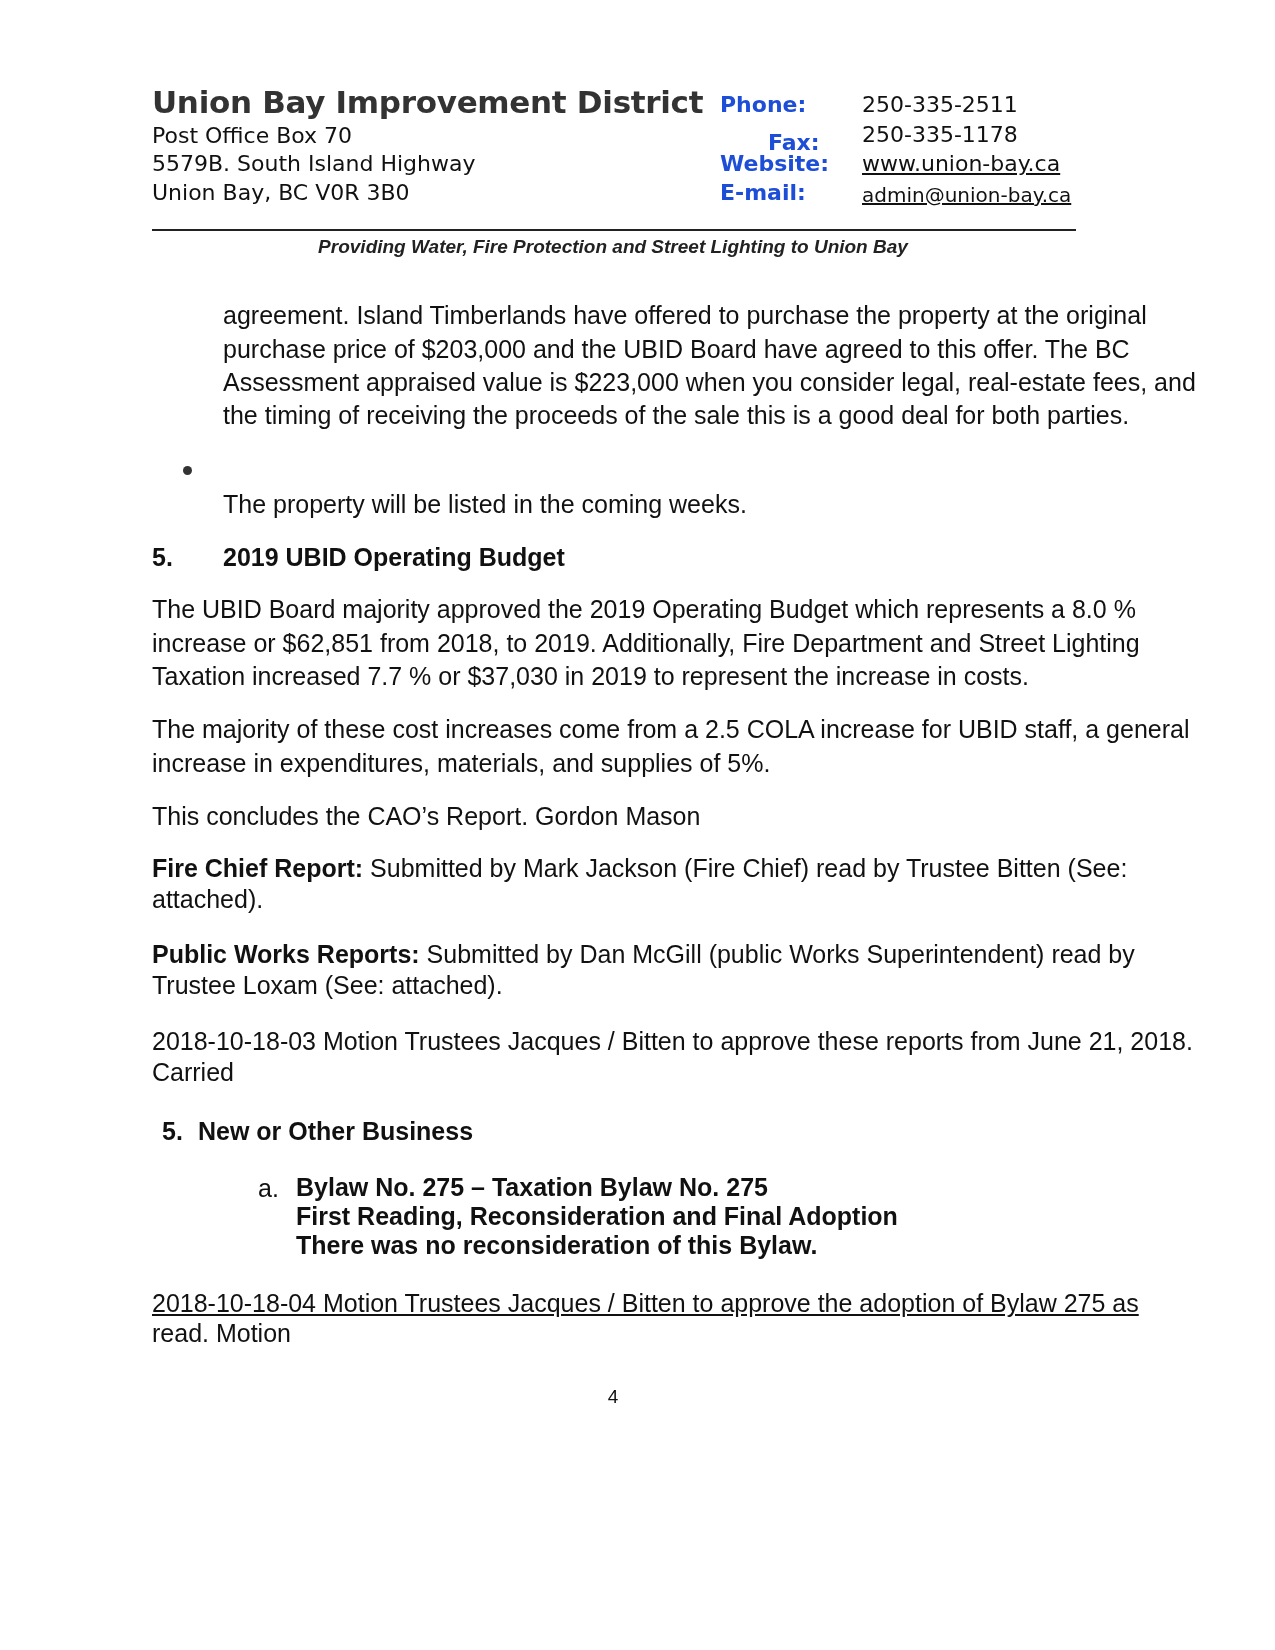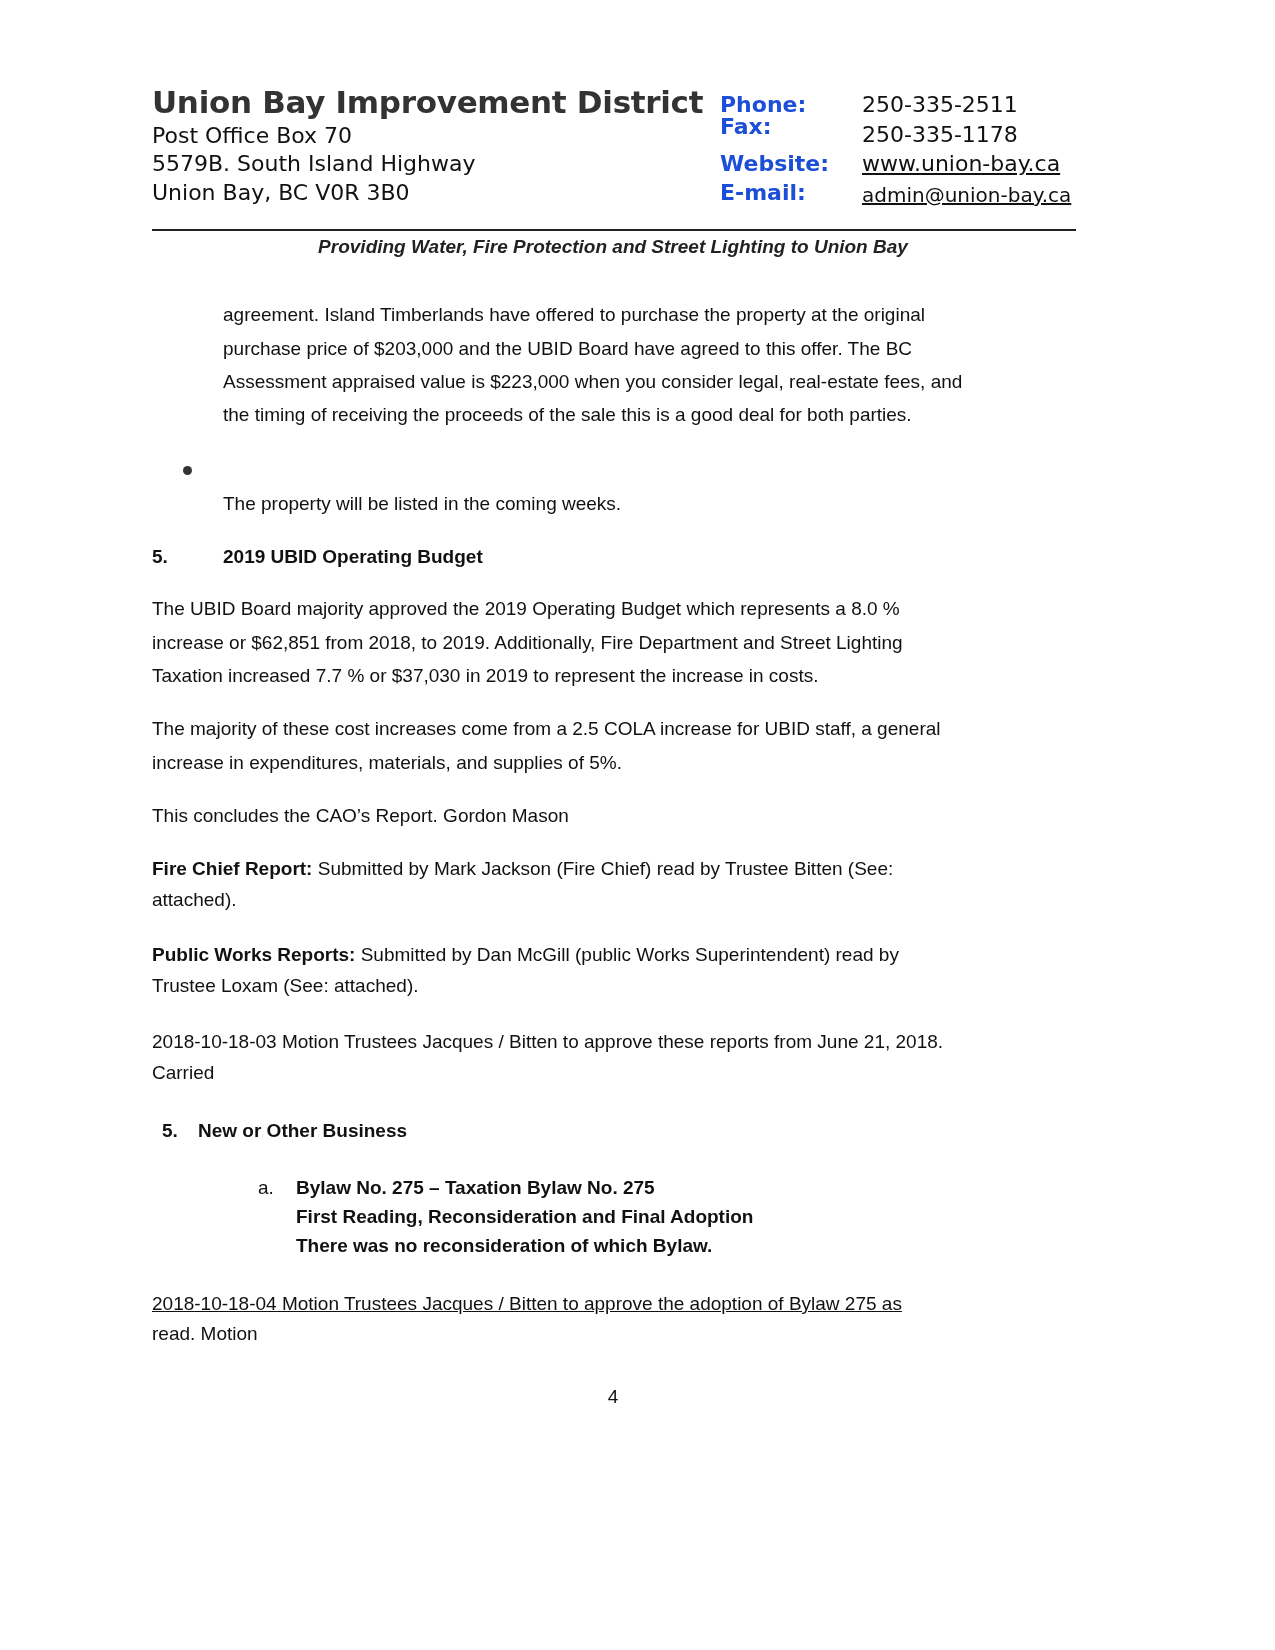--- a/index.html
+++ b/index.html
@@ -7,39 +7,39 @@
   .page { position: absolute; left: 0; top: 0; width: 1275px; height: 1234px; background: #fff; border-radius: 9px; }
   .lh { position: absolute; font-family: "DejaVu Sans", sans-serif; }
   .org-name { left: 152px; top: 84px; font-size: 31px; font-weight: bold; color: #333; letter-spacing: -0.3px; }
   .addr { left: 152px; font-family: "DejaVu Sans", sans-serif; font-size: 22px; color: #111; position: absolute; }
   .contact-label { position: absolute; left: 720px; font-family: "DejaVu Sans", sans-serif; font-weight: bold; font-size: 22px; color: #1d4ed8; }
   .contact-value { position: absolute; left: 862px; font-family: "DejaVu Sans", sans-serif; font-size: 22px; color: #111; }
   .contact-value.link { text-decoration: underline; }
   .contact-value.small { font-size: 20px; }
   .rule { position: absolute; left: 152px; top: 229px; width: 924px; height: 2px; background: #222; }
   .tagline { position: absolute; left: 0; width: 1226px; top: 236px; text-align: center; font-family: "Liberation Sans", sans-serif; font-style: italic; font-weight: bold; font-size: 19px; color: #222; }
-  .txt { position: absolute; font-family: "Liberation Sans", sans-serif; font-size: 19px; line-height: 32.5px; color: #111; white-space: nowrap; }
+  .txt { position: absolute; font-family: "Liberation Sans", sans-serif; font-size: 25px; line-height: 32.5px; color: #111; white-space: nowrap; }
   .txt.tight { line-height: 31px; }
   b, .b { font-weight: bold; }
   .bullet { position: absolute; left: 183px; top: 466px; width: 9px; height: 9px; border-radius: 50%; background: #333; }
   .pagenum { position: absolute; left: 0; width: 1226px; top: 1386px; text-align: center; font-family: "Liberation Sans", sans-serif; font-size: 19px; color: #111; }
 </style>
 </head>
 <body>
 
 <div class="page">
 
   <div class="lh org-name">Union Bay Improvement District</div>
   <div class="addr" style="top:123px;">Post Office Box 70</div>
   <div class="addr" style="top:151px;">5579B. South Island Highway</div>
   <div class="addr" style="top:180px;">Union Bay, BC V0R 3B0</div>
 
   <div class="contact-label" style="top:92px;">Phone:</div>
   <div class="contact-value" style="top:92px;">250-335-2511</div>
-  <div class="contact-label" style="top:114px;">Fax:</div>
+  <div class="contact-label" style="top:130px;margin-left:48px;">Fax:</div>
   <div class="contact-value" style="top:122px;">250-335-1178</div>
   <div class="contact-label" style="top:151px;">Website:</div>
   <div class="contact-value link" style="top:151px;">www.union-bay.ca</div>
   <div class="contact-label" style="top:180px;">E-mail:</div>
   <div class="contact-value link small" style="top:183px;">admin@union-bay.ca</div>
 
   <div class="rule"></div>
   <div class="tagline">Providing Water, Fire Protection and Street Lighting to Union Bay</div>
 
   <div class="txt" style="left:223px; top:299px;">agreement.  Island Timberlands have offered to purchase the property at the original</div>
@@ -70,19 +70,19 @@
 
   <div class="txt tight" style="left:152px; top:1026px;">2018-10-18-03 Motion Trustees Jacques / Bitten to approve these reports from June 21, 2018.</div>
   <div class="txt tight" style="left:152px; top:1057px;">Carried</div>
 
   <div class="txt b" style="left:162px; top:1115px;">5.</div>
   <div class="txt b" style="left:198px; top:1115px;">New or Other Business</div>
 
   <div class="txt" style="left:258px; top:1172px;">a.</div>
   <div class="txt b tight" style="left:296px; top:1172px;">Bylaw No. 275 – Taxation Bylaw No. 275</div>
   <div class="txt b tight" style="left:296px; top:1201px;">First Reading, Reconsideration and Final Adoption</div>
-  <div class="txt b tight" style="left:296px; top:1230px;">There was no reconsideration of which Bylaw.</div>
+  <div class="txt b tight" style="left:296px; top:1230px;">There was no reconsideration of this Bylaw.</div>
 
   <div class="txt tight" style="left:152px; top:1288px;text-decoration:underline;">2018-10-18-04 Motion Trustees Jacques / Bitten to approve the adoption of Bylaw 275 as</div>
   <div class="txt tight" style="left:152px; top:1318px;">read. Motion</div>
 
   <div class="pagenum">4</div>
 </div>
 
 </body></html>

